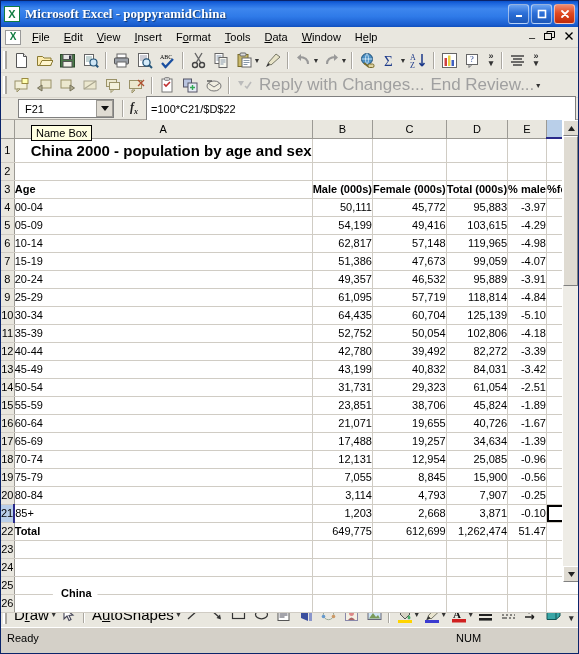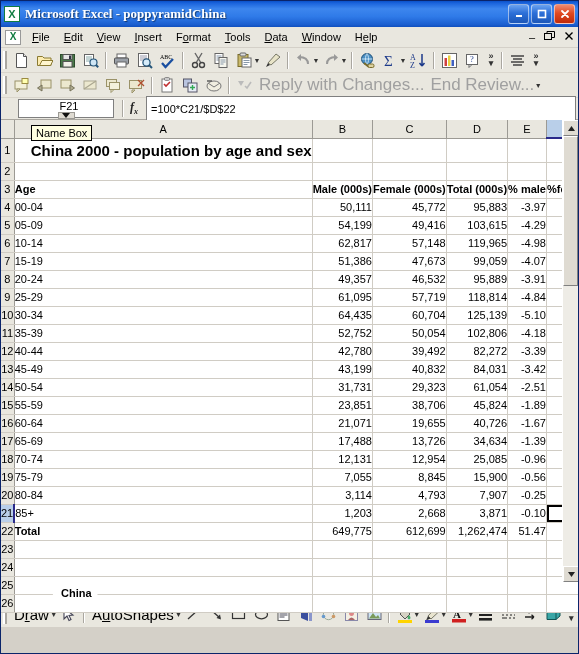--- a/index.html
+++ b/index.html
@@ -98,21 +98,21 @@
   .formulabar {
     height: 22px; background: #e9e7df;
     display: flex; align-items: center;
     border-bottom: 1px solid #aaa7a0;
     position: relative;
   }
   .namebox {
     width: 96px; height: 19px; margin-left: 17px;
     background: #fff; border: 1px solid #7f7f7f;
     border-top-color:#808080; border-left-color:#808080;
-    display: flex; align-items: center; flex-direction: column;
+    display: flex; align-items: center;
   }
   .namebox .nbtext { flex: 1; font-size: 11px; padding-left: 6px; color: #000; }
   .nbarrow {
     width: 17px; height: 17px; margin: 0 0 0 0;
     background: #dfdbd2; border: 1px solid #9c9a94;
     display:flex;align-items:center;justify-content:center;
   }
   .fxsep { width: 1px; height: 17px; margin: 0 6px 0 8px;
     border-left: 1px solid #aaa7a0; border-right: 1px solid #fff; }
   .fxlabel { font-size: 12px; font-style: italic; font-family: "Liberation Serif", serif; color:#222; font-weight:bold; }
@@ -717,21 +717,21 @@
             <td class="cell num">19,655</td>
             <td class="cell num">40,726</td>
             <td class="cell num">-1.67</td>
             <td class="cell num">1.56</td>
             <td class="cell"></td>
           </tr>
           <tr>
             <td class="rowhead">17</td>
             <td class="cell">65-69</td>
             <td class="cell num">17,488</td>
-            <td class="cell num">13,726</td>
+            <td class="cell num">19,257</td>
             <td class="cell num">34,634</td>
             <td class="cell num">-1.39</td>
             <td class="cell num">1.36</td>
             <td class="cell"></td>
           </tr>
           <tr>
             <td class="rowhead">18</td>
             <td class="cell">70-74</td>
             <td class="cell num">12,131</td>
             <td class="cell num">12,954</td>
@@ -1013,14 +1013,18 @@
           <path d="M1 5 L5 1.5 L14 1.5 L14 9 L10 12.5 L1 12.5 Z" fill="#3aa6a6" stroke="#155"></path>
           <path d="M1 5 L10 5 L10 12.5 M10 5 L14 1.5" fill="none" stroke="#155"></path>
         </svg>
       </div>
     <div class="chevbox">
       <div class="chev">»</div>
         <div class="chev">▾</div>
     </div>
   </div>
 
+  <div class="statusbar">
+    <div class="ready">Ready</div>
+    <div class="num">NUM</div>
+  </div>
 
 </div>
 
 </body></html>

